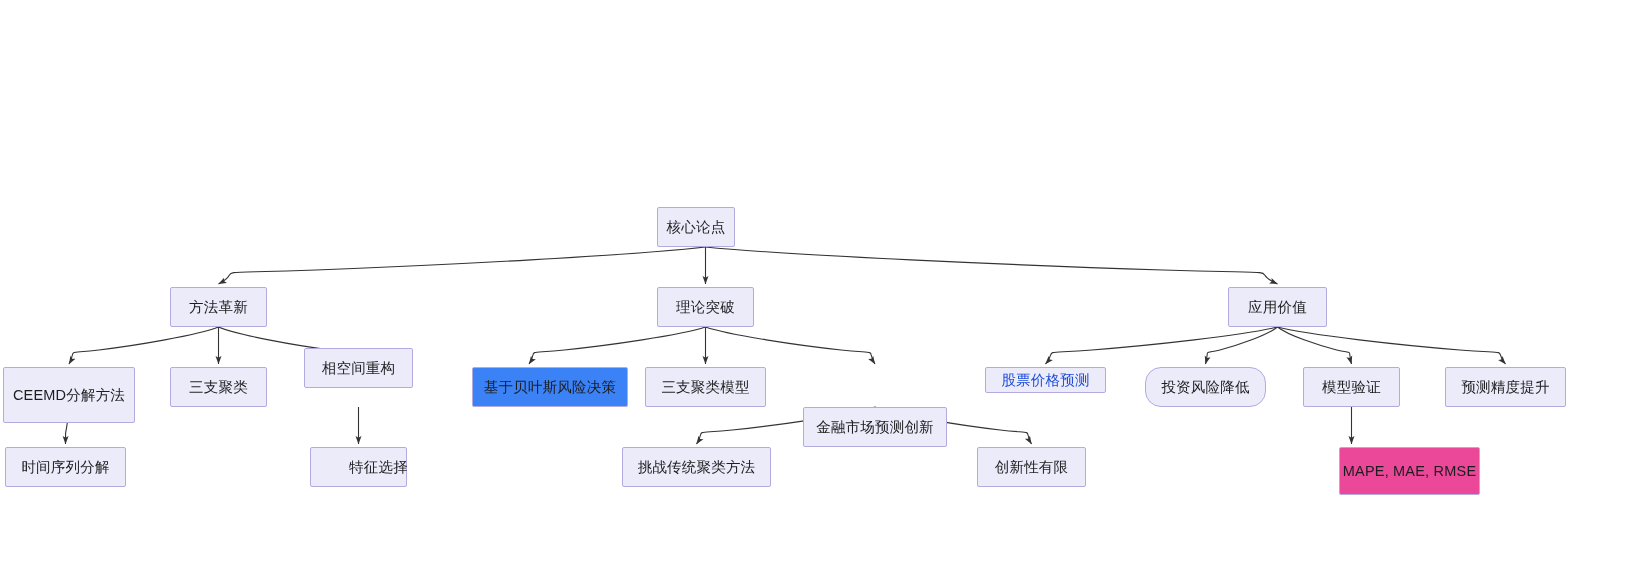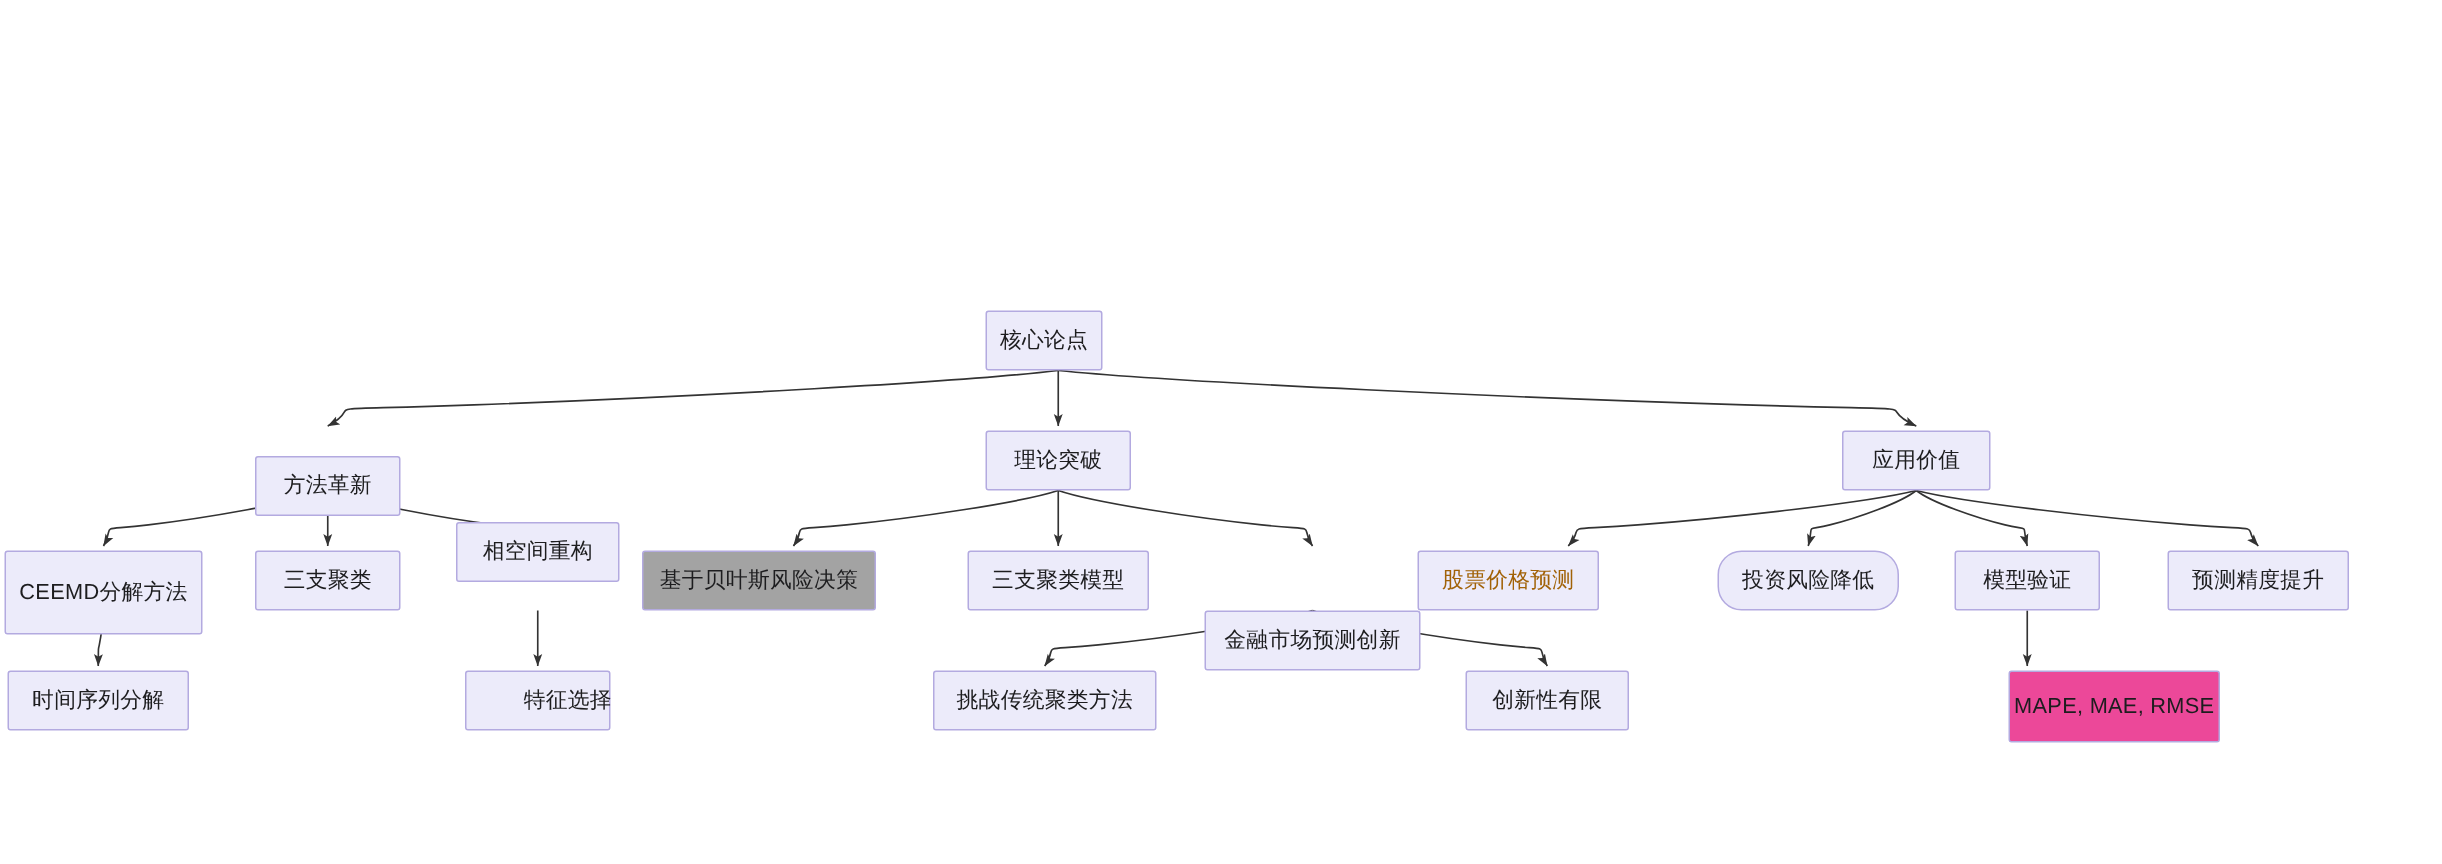--- a/index.html
+++ b/index.html
@@ -70,48 +70,48 @@
         <path d="M358.5,407 L358.5,444" fill="none" stroke="#333333" stroke-width="1.1" marker-end="url(#arrowhead)"></path>
         <path d="M875,407 C850.01,415.14 776.825,425.5 732.2,429.94 S707.21,428.46 696.5,444" fill="none" stroke="#333333" stroke-width="1.1" marker-end="url(#arrowhead)"></path>
         <path d="M875,407 C896.91,415.14 961.075,425.5 1000.2,429.94 S1022.11,428.46 1031.5,444" fill="none" stroke="#333333" stroke-width="1.1" marker-end="url(#arrowhead)"></path>
         <path d="M1351.5,407 L1351.5,444" fill="none" stroke="#333333" stroke-width="1.1" marker-end="url(#arrowhead)"></path>
       </g>
   </svg>
   <div id="node-layer">
       <div class="node" style="left: 657px; top: 207px; width: 78px; height: 40px; background: rgb(236, 235, 250); border-color: rgb(179, 170, 224); color: rgb(29, 29, 31);">
         <span>核心论点</span>
       </div>
-      <div class="node" style="left: 170px; top: 304px; width: 97px; height: 40px; background: rgb(236, 235, 250); border-color: rgb(179, 170, 224); color: rgb(29, 29, 31);">
+      <div class="node" style="left: 170px; top: 287px; width: 97px; height: 40px; background: rgb(236, 235, 250); border-color: rgb(179, 170, 224); color: rgb(29, 29, 31);">
         <span>方法革新</span>
       </div>
       <div class="node" style="left: 657px; top: 287px; width: 97px; height: 40px; background: rgb(236, 235, 250); border-color: rgb(179, 170, 224); color: rgb(29, 29, 31);">
         <span>理论突破</span>
       </div>
       <div class="node" style="left: 1228px; top: 287px; width: 99px; height: 40px; background: rgb(236, 235, 250); border-color: rgb(179, 170, 224); color: rgb(29, 29, 31); text-align: center;">
         <span>应用价值</span>
       </div>
       <div class="node" style="left: 3px; top: 367px; width: 132px; height: 56px; background: rgb(236, 235, 250); border-color: rgb(179, 170, 224); color: rgb(29, 29, 31);">
         <span>CEEMD分解方法</span>
       </div>
       <div class="node" style="left: 170px; top: 367px; width: 97px; height: 40px; background: rgb(236, 235, 250); border-color: rgb(179, 170, 224); color: rgb(29, 29, 31);">
         <span>三支聚类</span>
       </div>
       <div class="node" style="left: 304px; top: 348px; width: 109px; height: 40px; background: rgb(236, 235, 250); border-color: rgb(179, 170, 224); color: rgb(29, 29, 31);">
         <span>相空间重构</span>
       </div>
-      <div class="node" style="left: 428px; top: 367px; width: 156px; height: 40px; background: #a3a3a3; border-color: rgb(179, 170, 224); color: rgb(29, 29, 31);">
+      <div class="node" style="left: 472px; top: 367px; width: 156px; height: 40px; background: #3b82f6; border-color: rgb(179, 170, 224); color: rgb(29, 29, 31);">
         <span>基于贝叶斯风险决策</span>
       </div>
       <div class="node" style="left: 645px; top: 367px; width: 121px; height: 40px; background: rgb(236, 235, 250); border-color: rgb(179, 170, 224); color: rgb(29, 29, 31);">
         <span>三支聚类模型</span>
       </div>
       <div class="node" style="left: 803px; top: 367px; width: 144px; height: 40px; background: rgb(236, 235, 250); border-color: rgb(179, 170, 224); color: rgb(29, 29, 31); margin-top: 40px;">
         <span>金融市场预测创新</span>
       </div>
-      <div class="node" style="left: 945px; top: 367px; width: 121px; height: 40px; background: rgb(236, 235, 250); border-color: rgb(179, 170, 224); color: #a16207;">
+      <div class="node" style="left: 985px; top: 367px; width: 121px; height: 26px; background: rgb(236, 235, 250); border-color: rgb(179, 170, 224); color: #1d4ed8;">
         <span>股票价格预测</span>
       </div>
       <div class="node" style="left: 1145px; top: 367px; width: 121px; height: 40px; background: rgb(236, 235, 250); border-color: rgb(179, 170, 224); color: rgb(29, 29, 31); border-radius: 16px;">
         <span>投资风险降低</span>
       </div>
       <div class="node" style="left: 1303px; top: 367px; width: 97px; height: 40px; background: rgb(236, 235, 250); border-color: rgb(179, 170, 224); color: rgb(29, 29, 31);">
         <span>模型验证</span>
       </div>
       <div class="node" style="left: 1445px; top: 367px; width: 121px; height: 40px; background: rgb(236, 235, 250); border-color: rgb(179, 170, 224); color: rgb(29, 29, 31);">
         <span>预测精度提升</span>

